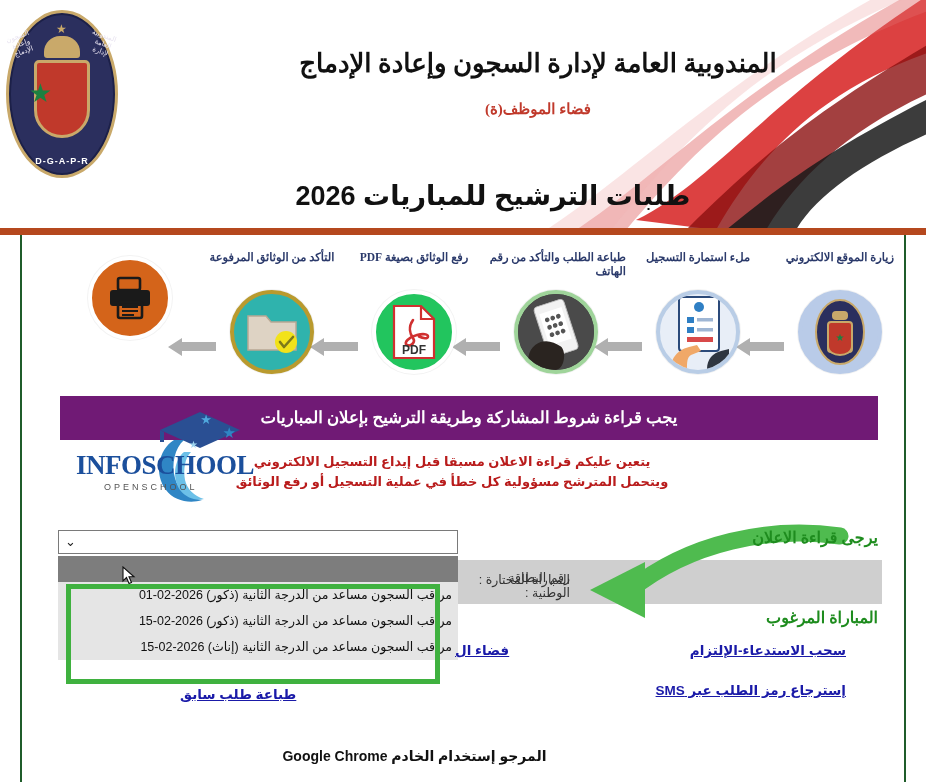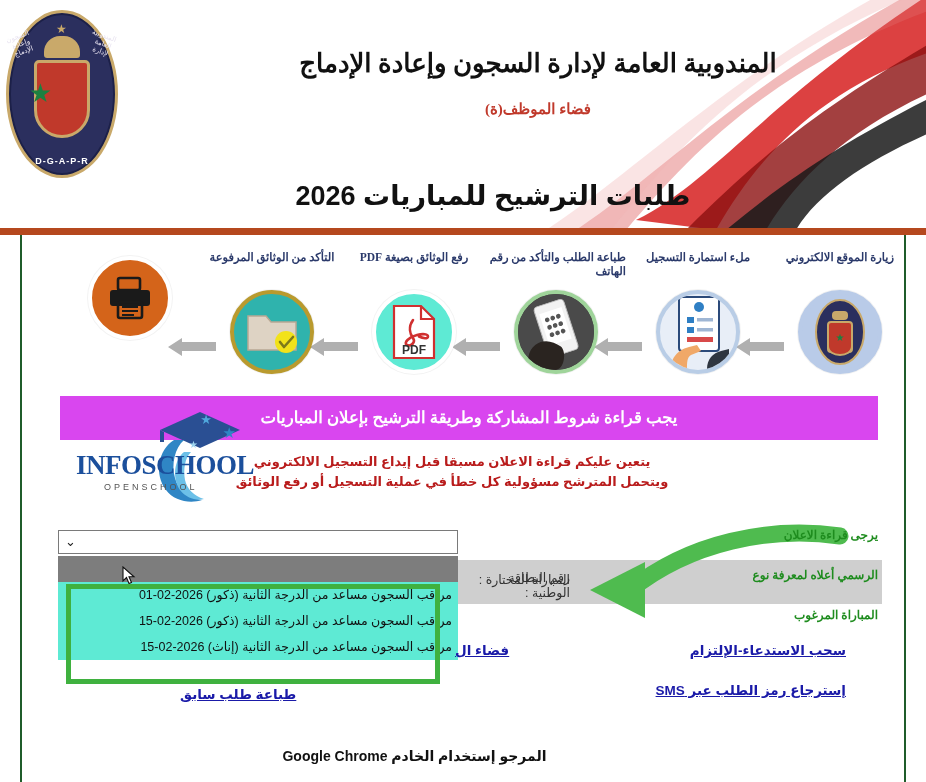--- a/index.html
+++ b/index.html
@@ -87,33 +87,33 @@
     font-family:"Liberation Serif","DejaVu Serif",serif; height:34px;
   }
   .step-circle {
     margin:6px auto 0; width:84px; height:84px; border-radius:50%;
     border:4px solid #fff; position:relative; overflow:hidden;
     display:flex; align-items:center; justify-content:center;
     box-shadow:0 0 0 1px rgba(0,0,0,.05);
   }
   .c-print   { background:#d4641a; }
   .c-folder  { background:#2fb3ad; border-color:#b99a2e; }
-  .c-pdf     { background:#5eead4; }
+  .c-pdf     { background:#22c55e; }
   .c-phone   { background:#3a3a3a; border-color:#9fd49a; }
   .c-form    { background:#e8eef7; border-color:#b9cde6; }
   .c-site    { background:#b9cbe8; border-color:#b9cbe8; }
 
   .arrow-gray {
     position:absolute; top:88px; width:48px; height:18px;
   }
 
   
   .black-banner {
     position:absolute; left:60px; top:396px; width:818px; height:44px;
-    background:#d946ef; display:flex; align-items:center; justify-content:center;
+    background:#701a75; display:flex; align-items:center; justify-content:center;
   }
   .black-banner span {
     color:#ffffff; font-size:16.5px; font-weight:bold;
     font-family:"Liberation Serif","DejaVu Serif",serif;
   }
 
   
   .wm { position:absolute; left:24px; top:408px; width:290px; height:110px; pointer-events:none; }
   .wm-text {
     position:absolute; left:52px; top:42px;
@@ -152,38 +152,38 @@
     position:absolute; left:6px; top:4px; font-size:13px; color:#222; line-height:1;
   }
 
   .opt-list {
     position:absolute; left:58px; top:556px; width:400px;
   }
   .opt-head {
     height:26px; background:#7d7d7d; border:0;
   }
   .opt {
-    height:26px; line-height:26px; background:#5eead4;
+    height:26px; line-height:26px; background:#e5e5e5;
     color:#111; font-size:12.5px; text-align:right; padding-right:6px; white-space:nowrap;
     font-family:"Liberation Sans","DejaVu Sans",sans-serif;
   }
 
   .cursor { position:absolute; left:122px; top:566px; width:14px; height:20px; }
 
   .greenbox {
     position:absolute; left:66px; top:584px; width:374px; height:100px;
     border:5px solid #3fb13f; background:transparent;
   }
 
   .arrow-green { position:absolute; left:440px; top:520px; width:420px; height:140px; pointer-events:none; }
 
   
   .ann {
     position:absolute; right:48px; text-align:right; color:#1e8c1e;
-    font-weight:bold; font-size:12px;
+    font-weight:bold; font-size:16px;
     font-family:"Liberation Serif","DejaVu Serif",serif; white-space:nowrap;
   }
   .ann-1 { top:528px; }
   .ann-2 { top:568px; }
   .ann-3 { top:608px;margin-left:44px; }
 
   
   .lnk {
     position:absolute; color:#1a1aa8; font-weight:bold; font-size:13.5px;
     text-decoration:underline; white-space:nowrap; cursor:pointer;
@@ -387,21 +387,20 @@
   </svg>
 
   <div class="greenbox"></div>
 
   <svg class="arrow-green" viewBox="0 0 420 140">
     <path d="M400,16 C330,6 250,22 190,70" fill="none" stroke="#4fbb4f" stroke-width="17" stroke-linecap="round"></path>
     <path d="M150,70 L205,42 L205,98 Z" fill="#4fbb4f"></path>
   </svg>
 
   <div class="ann ann-1">يرجى قراءة الاعلان</div>
-  <div class="ann ann-2">الرسمي أعلاه لمعرفة نوع</div>
   <div class="ann ann-3">المباراة المرغوب</div>
 
   <a class="lnk lnk-a">سحب الاستدعاء-الإلتزام</a>
   <a class="lnk lnk-b">إسترجاع رمز الطلب عبر SMS</a>
   <a class="lnk lnk-c">فضاء ال</a>
   <a class="lnk lnk-d">طباعة طلب سابق</a>
 
   <div class="footer-note">المرجو إستخدام الخادم Google Chrome</div>
 
 </div>

